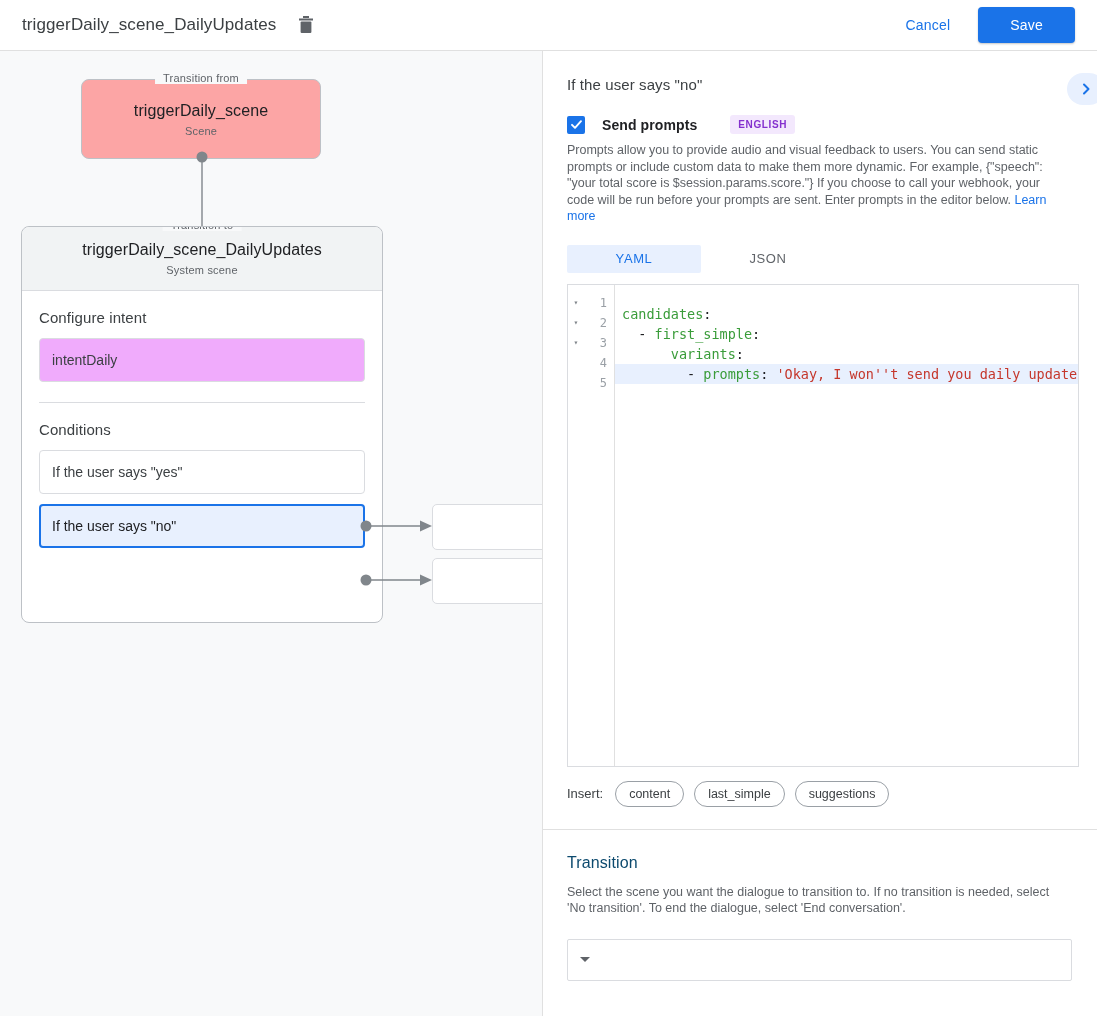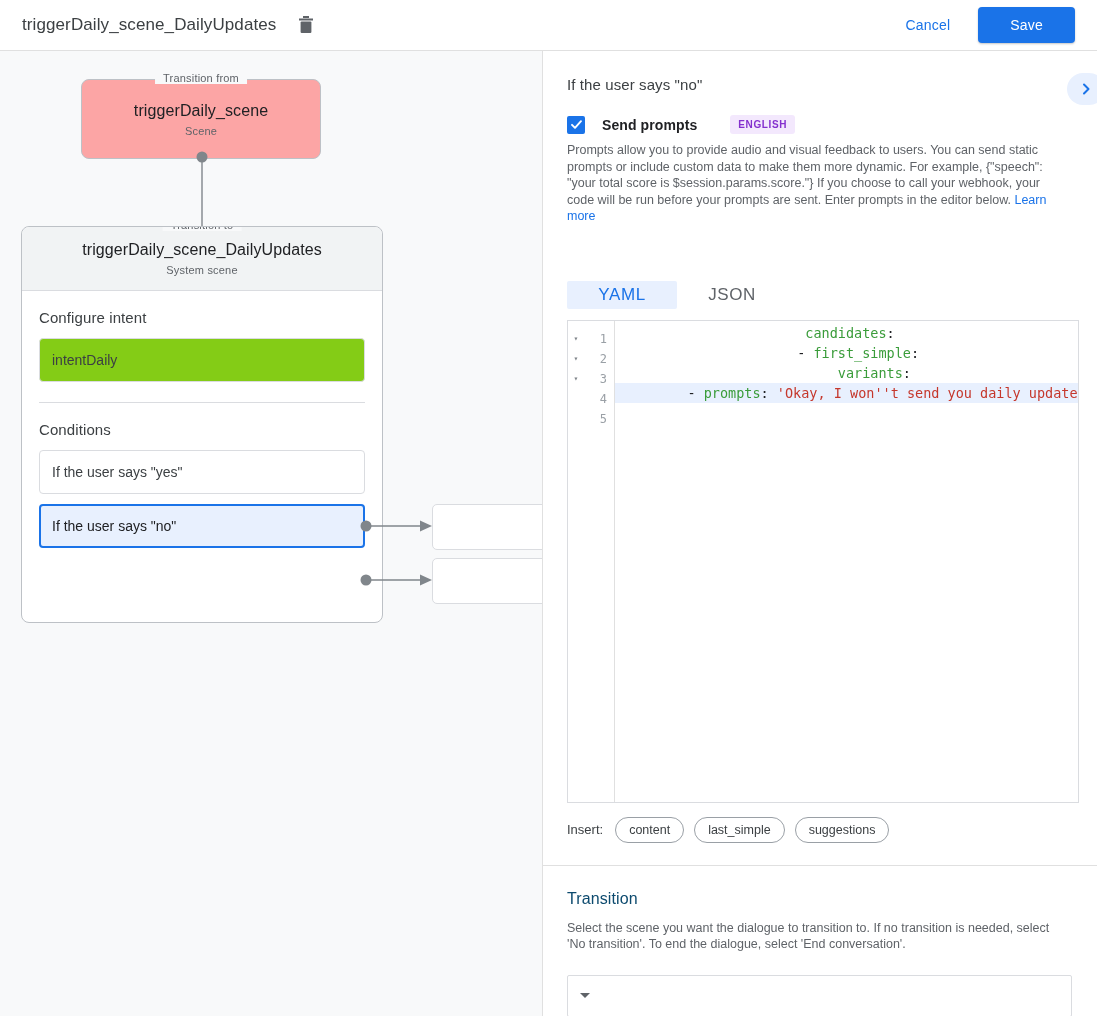--- a/index.html
+++ b/index.html
@@ -104,21 +104,21 @@
     border-radius: 7px 7px 0 0;
   }
   .section { padding: 18px 17px 0 17px; }
   .section-title { font-size: 15px; color: #3c4043; letter-spacing: .1px; }
   .divider { height: 1px; background: #dadce0; margin-top: 20px; }
   .textfield {
     margin-top: 12px;
     height: 44px;
     border: 1px solid #dadce0;
     border-radius: 4px;
-    background: #84cc16;
+    background: #f0abfc;
     display: flex; align-items: center;
     padding: 0 12px;
     font-size: 14px; color: #3c4043;
   }
   .cond-list { margin-top: 12px; }
   .cond {
     height: 44px;
     border: 1px solid #dadce0;
     border-radius: 4px;
     background: #fff;
@@ -196,26 +196,25 @@
     padding: 8px 24px 0 24px;
     font-size: 12.5px; line-height: 16.5px;
     color: #5f6368;
     max-width: 535px;
   }
   .link { color: #1a73e8; cursor: pointer; }
 
   
   .tabs { display: flex; margin: 20px 0 0 24px; }
   .tab {
-    width: 110px; height: 28px;
+    width: 134px; height: 28px;
     display: flex; align-items: center; justify-content: center;
-    font-size: 17px; color: #5f6368;
+    font-size: 13px; color: #5f6368;
     letter-spacing: .6px; cursor: pointer;
     border-radius: 2px;
-    margin-top: 36px;
   }
   .tab.active { background: #e8f0fe; color: #1a73e8; }
 
   
   .editor {
     margin: 11px 18px 0 24px;
     height: 483px;
     border: 1px solid #dadce0;
     background: #fff;
     display: flex;
@@ -229,23 +228,22 @@
     padding-top: 8px;
   }
   .gline {
     height: 20px; display: flex; align-items: center;
     font-family: "DejaVu Sans Mono", monospace;
     font-size: 12px; color: #9aa0a6;
   }
   .fold { width: 16px; text-align: center; font-size: 8px; color: #80868b; }
   .lnum { flex: 1; text-align: right; padding-right: 7px; }
   .code {
-    flex: 1; padding-top: 2px; overflow: hidden;
+    flex: 1; padding-top: 19px; overflow: hidden;
     position: relative;
-    text-align: center;
   }
   .cline {
     height: 20px; line-height: 20px; white-space: pre;
     font-family: "DejaVu Sans Mono", monospace;
     font-size: 13.5px; color: #202124;
     padding-left: 7px;
   }
   .cline.active { background: #e8f0fe; }
   .tok-key { color: #3a9c3a; }
   .tok-punc { color: #202124; }

